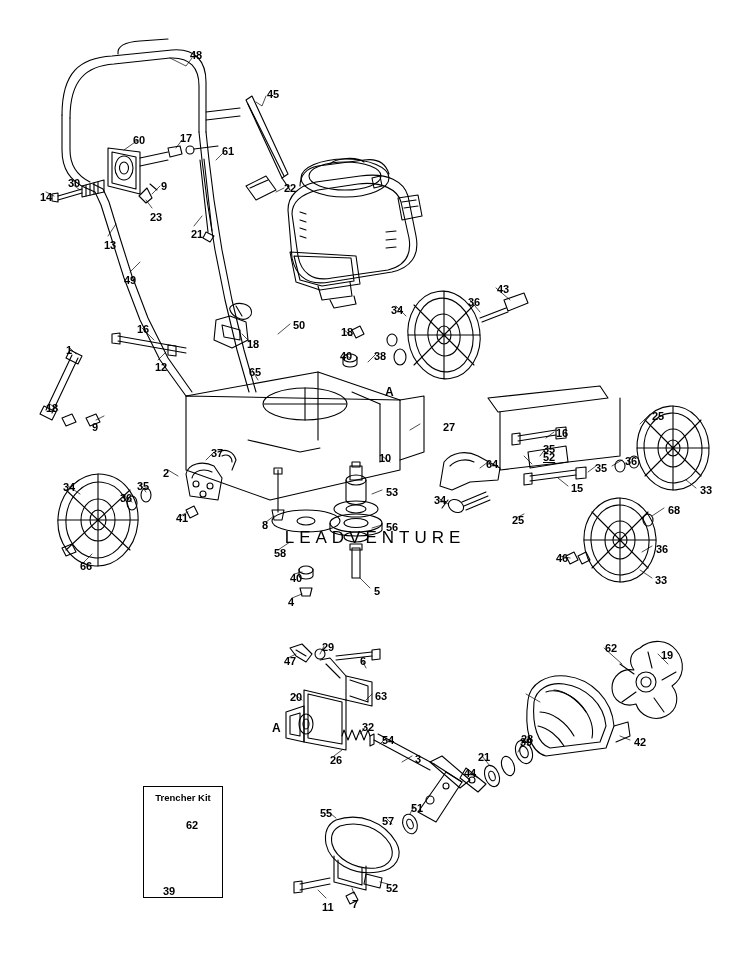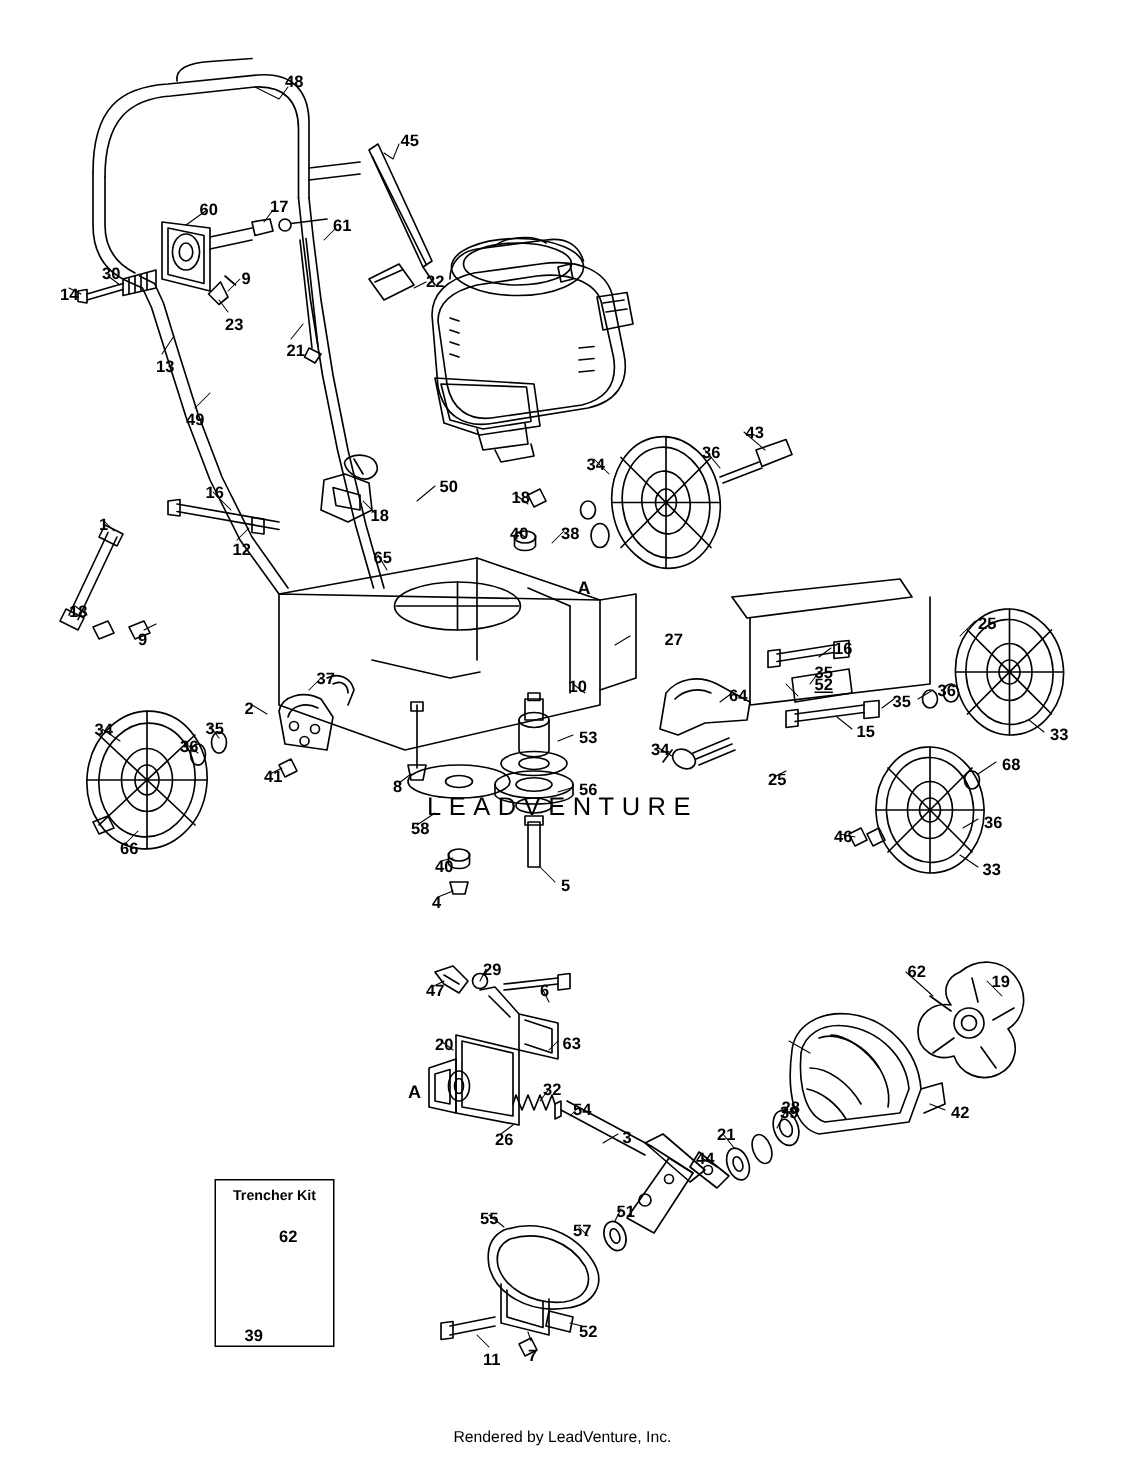--- a/index.html
+++ b/index.html
@@ -536,15 +536,14 @@
   <div class="callout" style="left:322px;top:902px;">11</div>
   <div class="callout" style="left:352px;top:899px;">7</div>
 
   <div class="kitbox">
     <div class="kit-title">Trencher Kit</div>
   </div>
   <div class="callout" style="left:186px;top:820px;">62</div>
   <div class="callout" style="left:163px;top:886px;">39</div>
 
   <div class="watermark">LEADVENTURE</div>
-  <div class="footer">Rendered by LeadVenture, Inc.</div>
 
 </div>
 
 </body></html>

